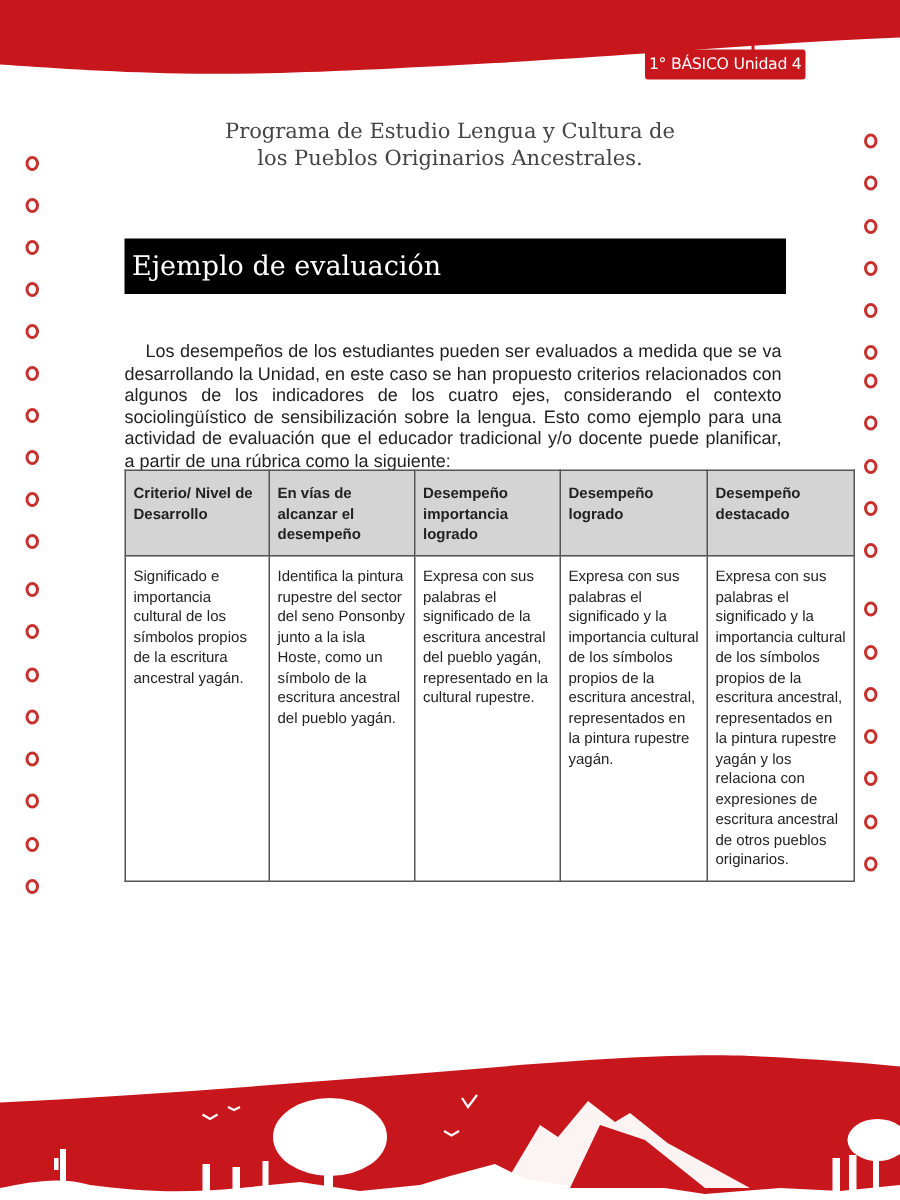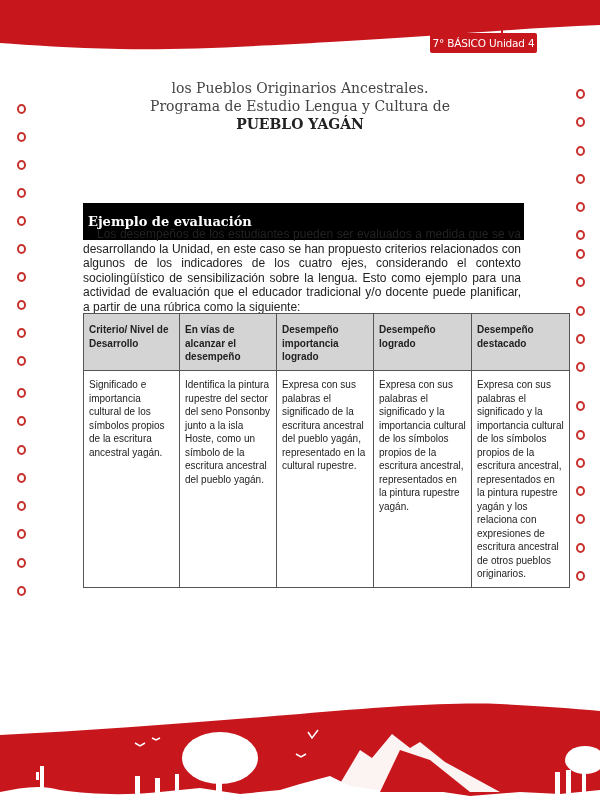--- a/index.html
+++ b/index.html
@@ -22,22 +22,22 @@
     border-radius: 50%; background: #fff;
   }
   .title-block {
     position: absolute; left: 0; width: 600px; top: 79px; text-align: center;
     font-family: "DejaVu Serif", serif; color: #444; font-size: 14px; line-height: 18px;
   }
   .title-block .strong { font-weight: bold; color: #222; }
   .section-bar {
     position: absolute; left: 83px; top: 159px; width: 441px; height: 37px;
     background: #000; color: #fff;
-    font-family: "DejaVu Serif", serif; font-weight: bold; font-size: 13px;
-    line-height: 37px; padding-left: 5px; box-sizing: border-box; margin-top: 44px;
+    font-family: "DejaVu Serif", serif; font-weight: normal; font-size: 18px;
+    line-height: 37px; padding-left: 5px; box-sizing: border-box;
   }
   .intro {
     position: absolute; left: 83px; top: 227px; width: 438px;
     font-size: 12px; line-height: 14.6px; color: #222; text-align: justify;
     text-indent: 14px;
   }
   table.rubric {
     position: absolute; left: 83px; top: 313px; width: 486px; height: 258px;
     border-collapse: collapse; table-layout: fixed;
   }
@@ -49,21 +49,21 @@
   table.rubric td { padding-top: 7px; margin-top: 16px; }
   .bottom-band { position: absolute; left: 0; top: 680px; width: 600px; height: 120px; }
 </style>
 </head>
 <body>
 
 <svg class="top-wave" viewBox="0 0 600 60" preserveAspectRatio="none">
   <path d="M0,0 L600,0 L600,25 C520,28 440,36 330,42 C240,47 180,50 120,49 C70,48 30,45 0,43 Z" fill="#c8161d"></path>
 </svg>
 <div class="badge-stem"></div>
-<div class="badge">7° BÁSICO Unidad 4</div>
+<div class="badge">1° BÁSICO Unidad 4</div>
 
 <div class="dots" style="left:17px;">
   <div class="dot" style="top:104px"></div>
   <div class="dot" style="top:132px"></div>
   <div class="dot" style="top:160px"></div>
   <div class="dot" style="top:188px"></div>
   <div class="dot" style="top:216px"></div>
   <div class="dot" style="top:244px"></div>
   <div class="dot" style="top:272px"></div>
   <div class="dot" style="top:300px"></div>
@@ -94,23 +94,22 @@
   <div class="dot" style="top:401px"></div>
   <div class="dot" style="top:430px"></div>
   <div class="dot" style="top:458px"></div>
   <div class="dot" style="top:486px"></div>
   <div class="dot" style="top:514px"></div>
   <div class="dot" style="top:543px"></div>
   <div class="dot" style="top:571px"></div>
 </div>
 
 <div class="title-block">
+  <div>Programa de Estudio Lengua y Cultura de</div>
   <div>los Pueblos Originarios Ancestrales.</div>
-  <div>Programa de Estudio Lengua y Cultura de</div>
-  <div class="strong">PUEBLO YAGÁN</div>
 </div>
 
 <div class="section-bar">Ejemplo de evaluación</div>
 
 <p class="intro" style="margin:0;">Los desempeños de los estudiantes pueden ser evaluados a medida que se va desarrollando la Unidad, en este caso se han propuesto criterios relacionados con algunos de los indicadores de los cuatro ejes, considerando el contexto sociolingüístico de sensibilización sobre la lengua. Esto como ejemplo para una actividad de evaluación que el educador tradicional y/o docente puede planificar, a partir de una rúbrica como la siguiente:</p>
 
 <table class="rubric">
   <colgroup>
     <col style="width:96px">
       <col style="width:97px">

